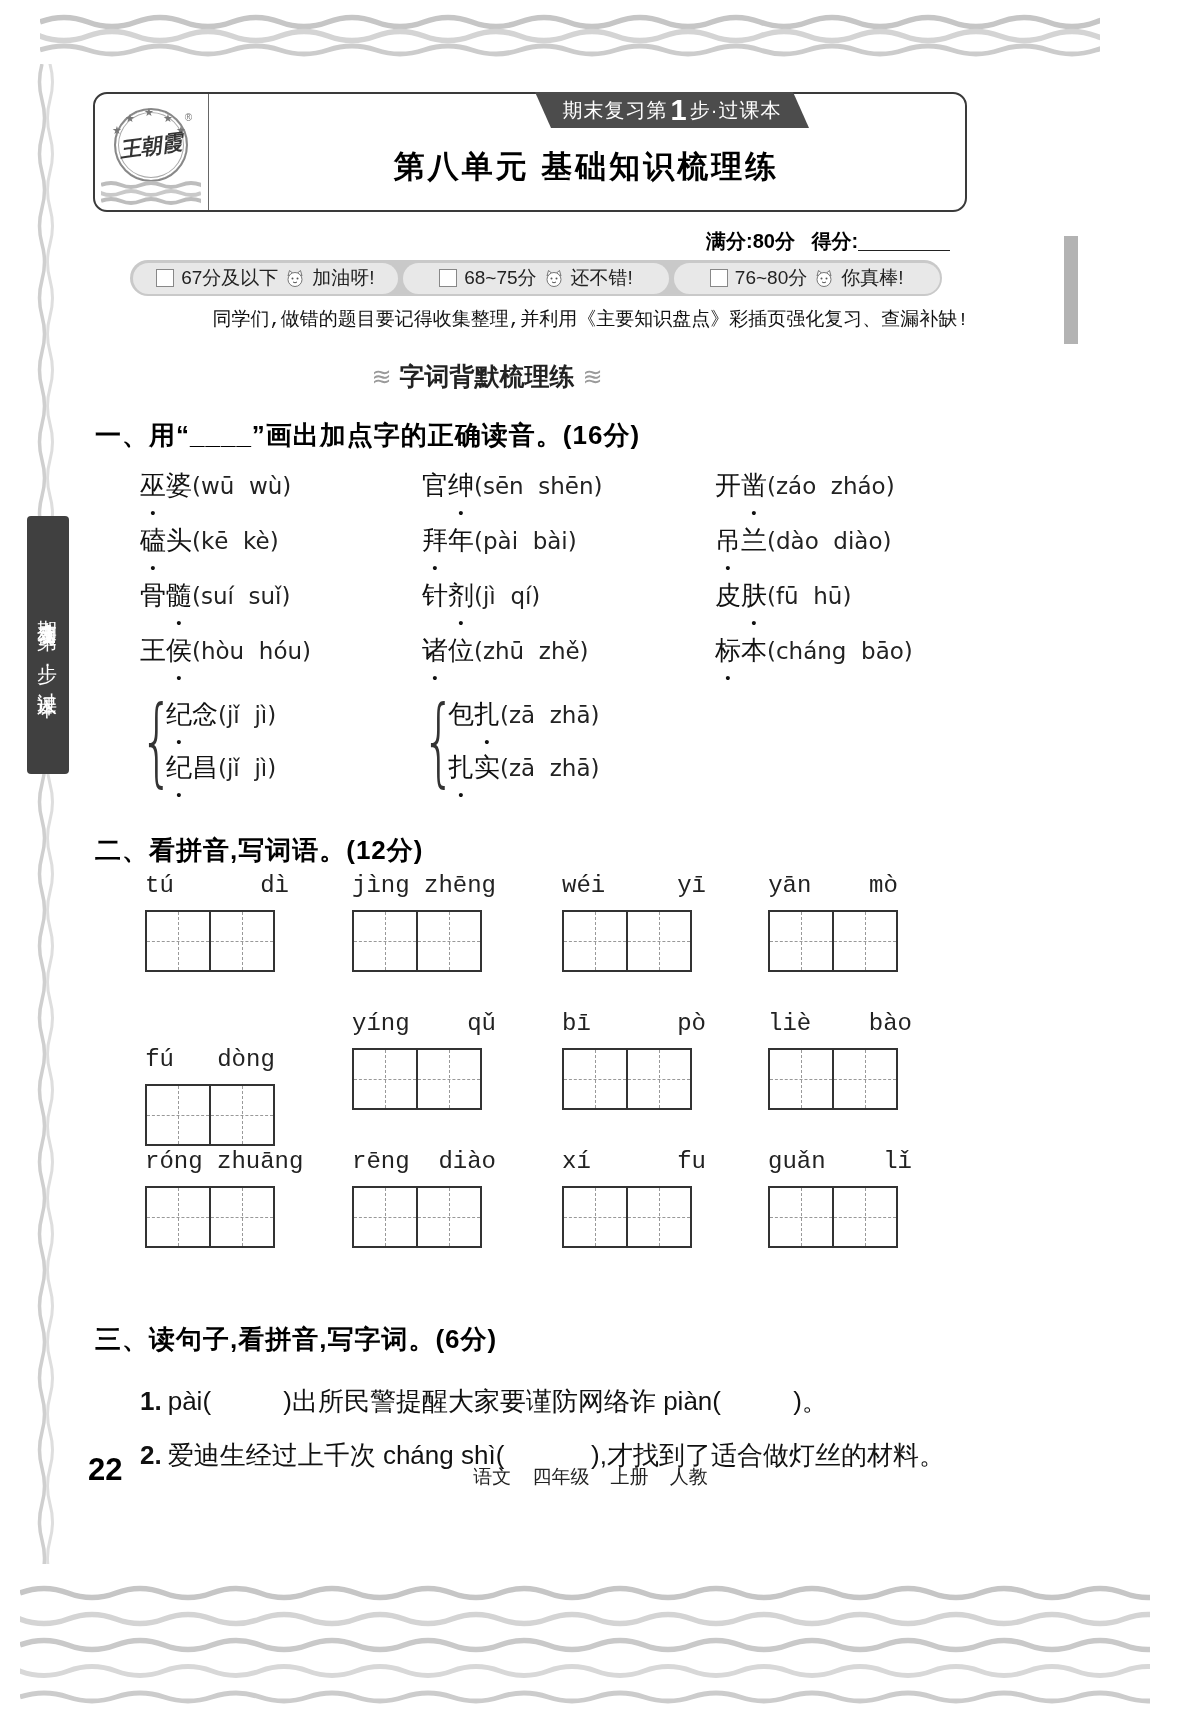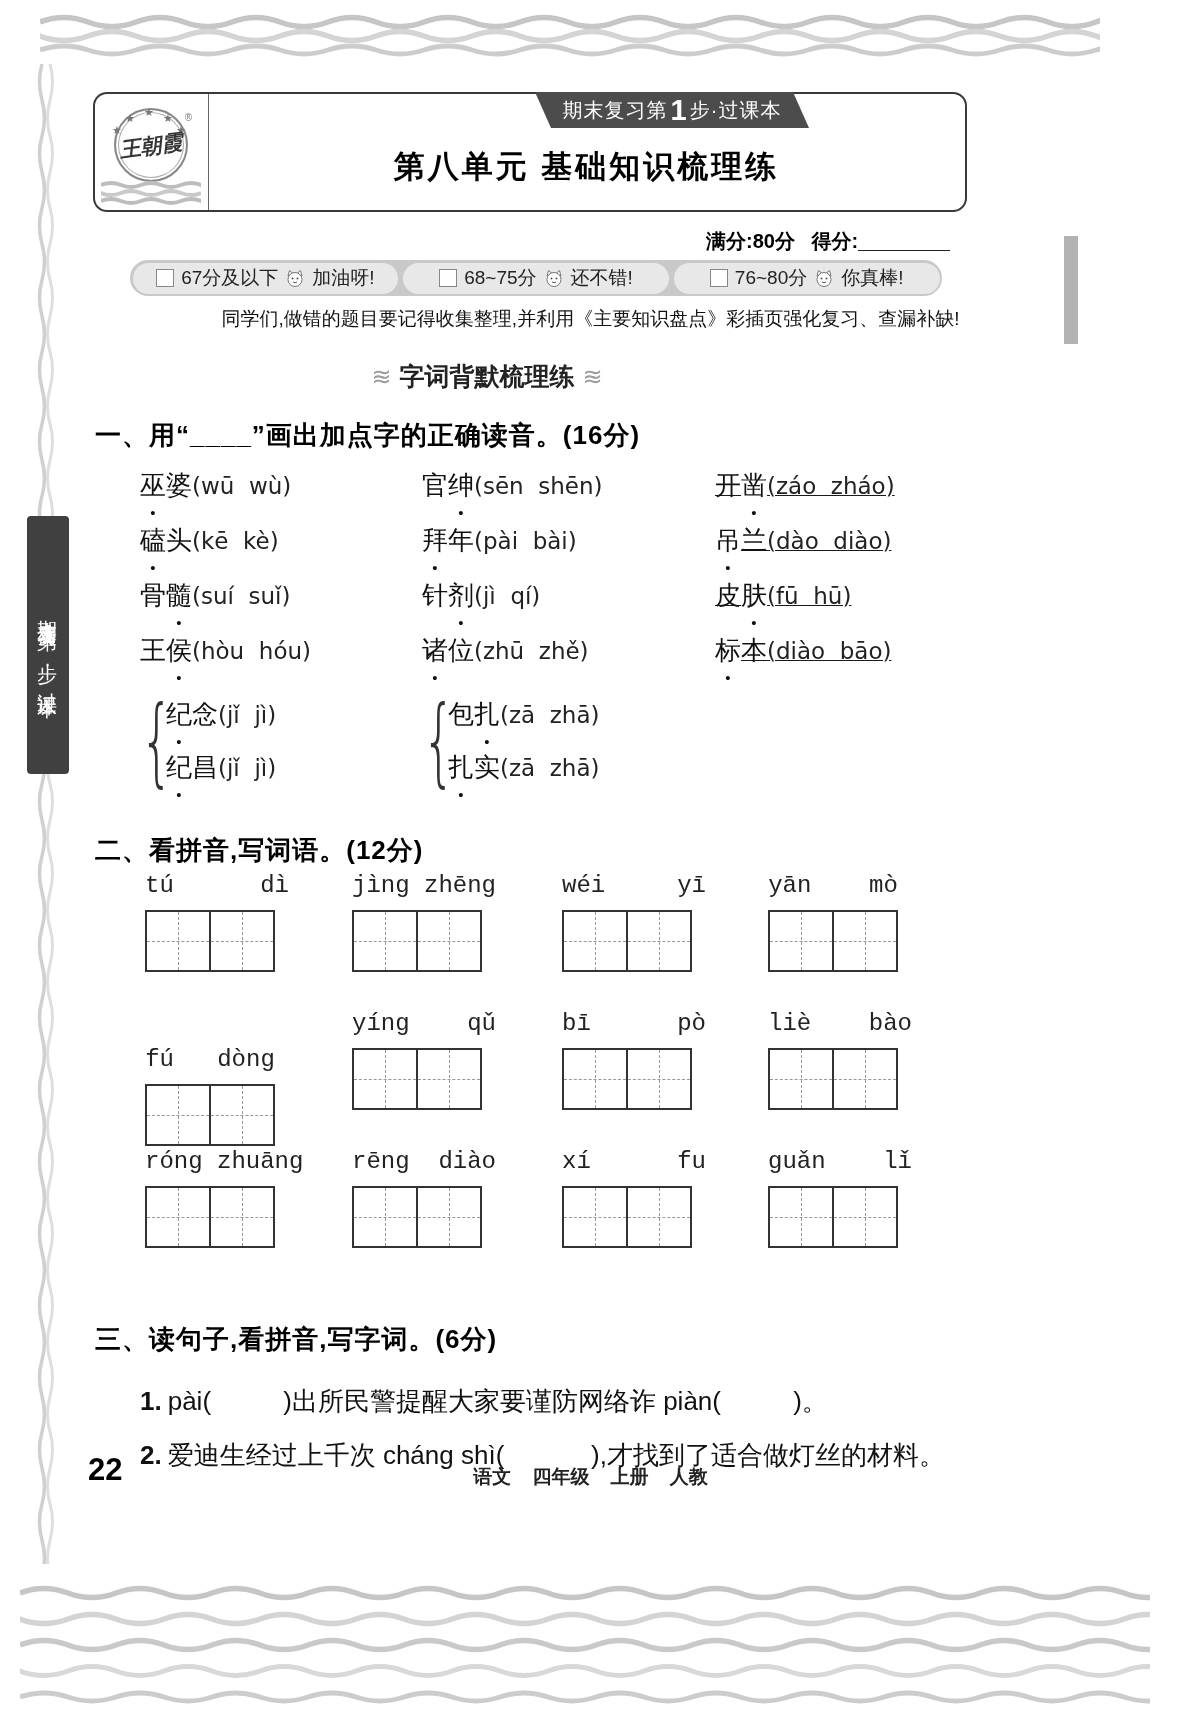--- a/index.html
+++ b/index.html
@@ -33,37 +33,37 @@
 
   
   .score-line{position:absolute;left:706px;top:228px;font-size:20px;font-weight:bold;color:#000;white-space:pre;}
   .score-blank{display:inline-block;width:92px;border-bottom:1.5px solid #222;height:20px;vertical-align:-3px;}
   .score-pill{position:absolute;left:130px;top:260px;width:812px;height:36px;background:#c9c9c9;
               border-radius:18px;display:flex;align-items:stretch;padding:0;box-sizing:border-box;}
   .range-seg{flex:1;margin:2.5px;background:#e8e8e8;border-radius:16px;display:flex;align-items:center;
              justify-content:center;gap:7px;font-size:19px;color:#222;}
   .checkbox{width:16px;height:16px;background:#fff;border:1.5px solid #888;display:inline-block;}
   .face-icon{width:20px;height:20px;display:inline-block;}
-  .note-line{position:absolute;left:100px;right:100px;top:306px;text-align:center;font-size:19px;color:#111;}
+  .note-line{position:absolute;left:100px;right:100px;top:306px;text-align:center;font-size:19px;color:#111;font-family:Liberation Mono, monospace;}
 
   
   .section-title{position:absolute;left:8px;right:215px;top:360px;text-align:center;font-size:25px;font-weight:bold;color:#222;}
   .wave-glyph{color:#9a9a9a;font-weight:normal;font-size:24px;margin:0 8px;font-family:"DejaVu Sans",sans-serif;}
 
   
   .ex-title{position:absolute;left:95px;font-size:26px;font-weight:bold;color:#000;letter-spacing:1px;}
   .cn{font-size:26px;color:#111;}
   .py{font-family:"DejaVu Sans",sans-serif;font-size:23px;color:#222;white-space:pre;}
   .dotchar{position:relative;display:inline-block;}
   .dotchar::after{content:"•";position:absolute;left:50%;transform:translateX(-50%);bottom:-17px;
                   font-size:15px;color:#111;line-height:1;}
 
   .ex1-grid{position:absolute;left:140px;top:468px;width:830px;}
   .ex1-row{display:flex;height:55px;align-items:flex-start;}
-  .ex1-c1{width:282px;}.ex1-c2{width:293px;}.ex1-c3{flex:1;text-decoration:underline;}
+  .ex1-c1{width:282px;}.ex1-c2{width:293px;}.ex1-c3{flex:1;}
   .ex1-pairs{position:absolute;left:140px;top:688px;display:flex;}
   .pair{display:flex;align-items:center;}
   .pair-1{width:282px;}
   .brace{font-family:"DejaVu Sans",sans-serif;font-size:96px;font-weight:200;color:#333;
          transform:scaleX(.55);transform-origin:left center;width:26px;line-height:1;}
   .pair-lines{display:flex;flex-direction:column;}
   .pair-line{height:53px;display:flex;align-items:center;}
 
   
   .wgroup{position:absolute;width:130px;}
@@ -75,21 +75,21 @@
   .wcell + .wcell{border-left:2px solid #333;}
   .wcell::before{content:"";position:absolute;top:0;bottom:0;left:50%;border-left:1.5px dashed #999;}
 
   
   .ex3-item{position:absolute;left:140px;font-size:26px;color:#111;white-space:pre-wrap;}
   .ex3-num{font-weight:bold;margin-right:6px;}
 
   
   .page-num{position:absolute;left:88px;top:1452px;font-size:31px;font-weight:bold;color:#000;}
   .footer-center{position:absolute;left:0;right:0;top:1464px;text-align:center;font-size:19px;
-                 font-weight:bold;color:#222;white-space:pre;}
+                 font-weight:normal;color:#222;white-space:pre;}
 
   
   .sidebar-tab{position:absolute;left:27px;top:516px;width:42px;height:258px;background:#404040;
                border-radius:4px;color:#fff;display:flex;align-items:center;justify-content:center;
                writing-mode:vertical-rl;text-orientation:upright;font-size:20px;letter-spacing:3px;}
   .sidebar-tab .b-big{font-size:26px;font-weight:bold;letter-spacing:0;}
 </style>
 </head>
 <body>
 
@@ -201,21 +201,21 @@
       <span class="ex1-c3"><span class="cn"></span><span class="cn dotchar">吊</span><span class="cn">兰</span><span class="py">(dào  diào)</span></span>
     </div>
     <div class="ex1-row">
       <span class="ex1-c1"><span class="cn">骨</span><span class="cn dotchar">髓</span><span class="cn"></span><span class="py">(suí  suǐ)</span></span>
       <span class="ex1-c2"><span class="cn">针</span><span class="cn dotchar">剂</span><span class="cn"></span><span class="py">(jì  qí)</span></span>
       <span class="ex1-c3"><span class="cn">皮</span><span class="cn dotchar">肤</span><span class="cn"></span><span class="py">(fū  hū)</span></span>
     </div>
     <div class="ex1-row">
       <span class="ex1-c1"><span class="cn">王</span><span class="cn dotchar">侯</span><span class="cn"></span><span class="py">(hòu  hóu)</span></span>
       <span class="ex1-c2"><span class="cn"></span><span class="cn dotchar">诸</span><span class="cn">位</span><span class="py">(zhū  zhě)</span></span>
-      <span class="ex1-c3"><span class="cn"></span><span class="cn dotchar">标</span><span class="cn">本</span><span class="py">(diào  bāo)</span></span>
+      <span class="ex1-c3"><span class="cn"></span><span class="cn dotchar">标</span><span class="cn">本</span><span class="py">(cháng  bāo)</span></span>
     </div>
   </div>
 
   <div class="ex1-pairs">
     <div class="pair pair-1">
       <span class="brace">{</span>
       <div class="pair-lines">
         <div class="pair-line">
             <span class="cn"></span>
             <span class="cn dotchar">纪</span>

